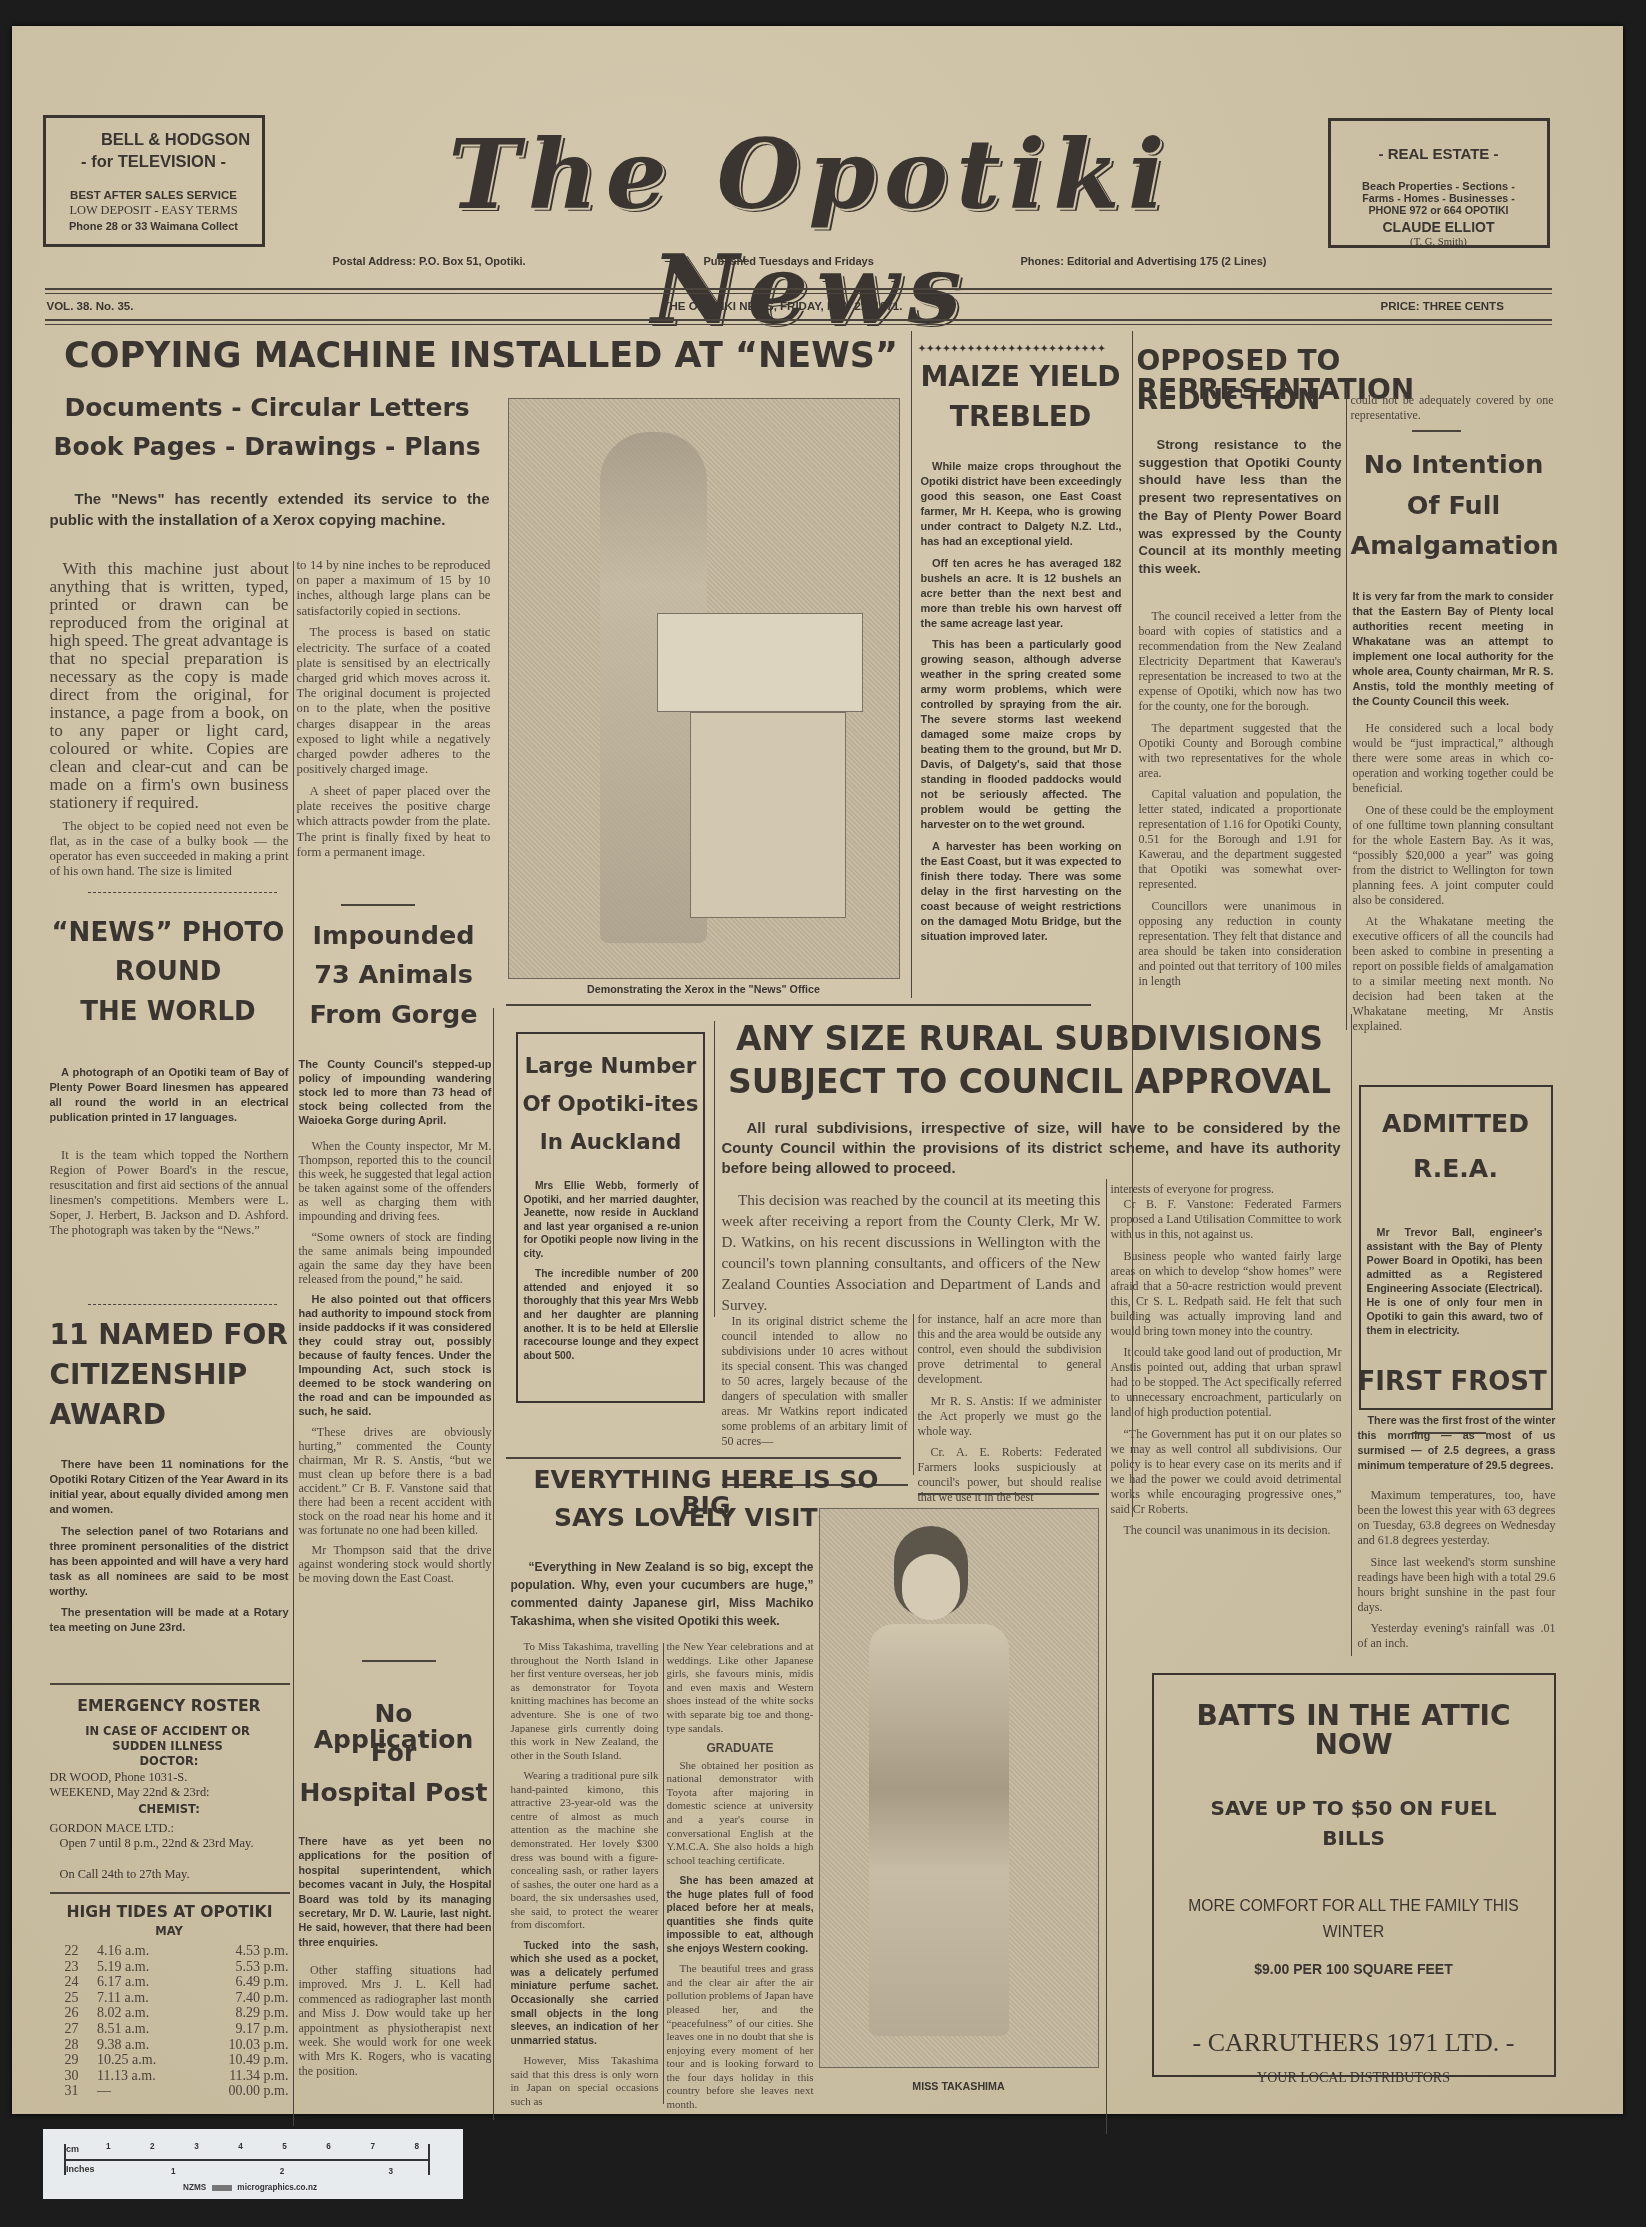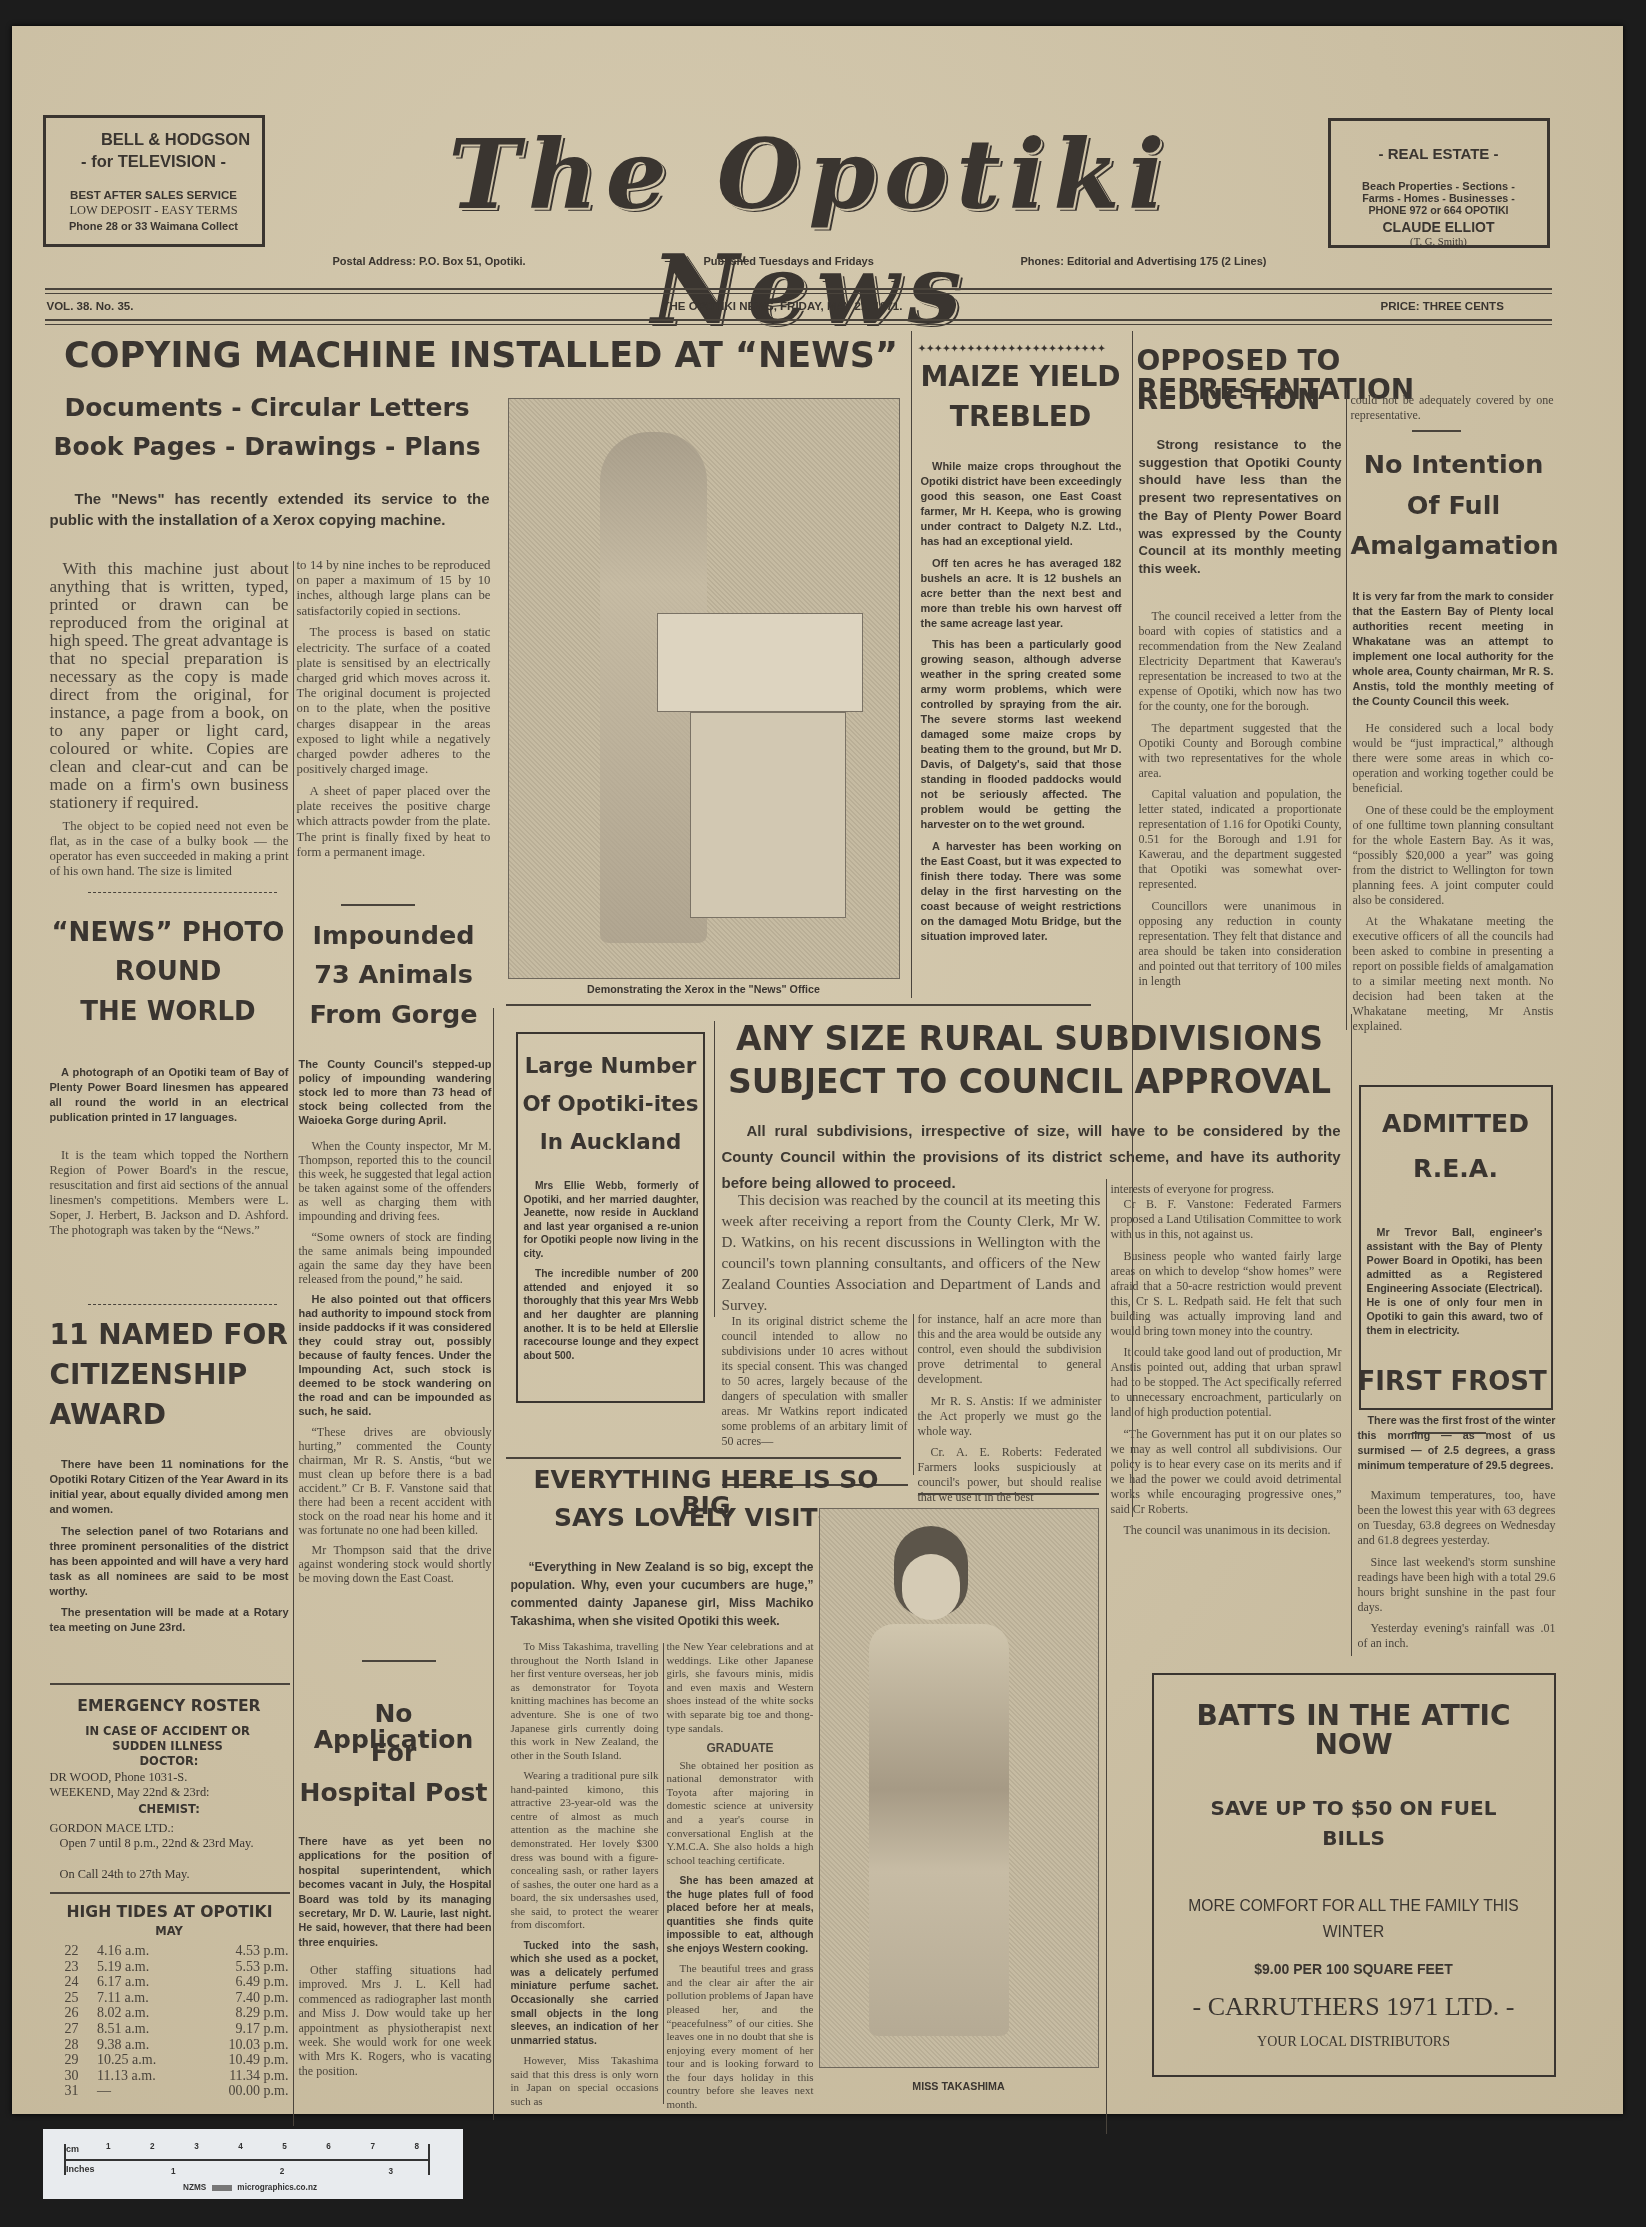--- a/index.html
+++ b/index.html
@@ -236,21 +236,21 @@
   <div class="abs head" style="left:506px;top:1067px;width:186px;font-size:21.4px;">Of Opotiki-ites</div>
   <div class="abs head" style="left:506px;top:1105px;width:186px;font-size:21.4px;">In Auckland</div>
   <div class="abs bold-body" style="left:512px;top:1153px;width:175px;font-size:10.3px;line-height:13.6px;">
     <p>Mrs Ellie Webb, formerly of Opotiki, and her married daughter, Jeanette, now reside in Auckland and last year organised a re-union for Opotiki people now living in the city.</p>
     <p>The incredible number of 200 attended and enjoyed it so thoroughly that this year Mrs Webb and her daughter are planning another. It is to be held at Ellerslie racecourse lounge and they expect about 500.</p>
   </div>
   <div class="rule-v" style="left:702px;top:995px;height:296px;"></div>
 
   <div class="abs head" style="left:705px;top:996px;width:626px;font-size:33px;">ANY SIZE RURAL SUBDIVISIONS</div>
   <div class="abs head" style="left:705px;top:1039px;width:626px;font-size:33px;">SUBJECT TO COUNCIL APPROVAL</div>
-  <div class="abs bold-body" style="left:710px;top:1092px;width:619px;font-size:15px;line-height:26px;text-indent:25px;">All rural subdivisions, irrespective of size, will have to be considered by the County Council within the provisions of its district scheme, and have its authority before being allowed to proceed.</div>
+  <div class="abs bold-body" style="left:710px;top:1092px;width:619px;font-size:15px;line-height:20px;text-indent:25px;">All rural subdivisions, irrespective of size, will have to be considered by the County Council within the provisions of its district scheme, and have its authority before being allowed to proceed.</div>
   <div class="abs body" style="left:710px;top:1163px;width:379px;font-size:15.2px;line-height:21px;text-indent:16.5px;">This decision was reached by the council at its meeting this week after receiving a report from the County Clerk, Mr W. D. Watkins, on his recent discussions in Wellington with the council's town planning consultants, and officers of the New Zealand Counties Association and Department of Lands and Survey.</div>
   <div class="abs body" style="left:710px;top:1288px;width:186px;font-size:12px;line-height:15px;text-indent:10px;">In its original district scheme the council intended to allow no subdivisions under 10 acres without its special consent. This was changed to 50 acres, largely because of the dangers of speculation with smaller areas. Mr Watkins report indicated some problems of an arbitary limit of 50 acres—</div>
   <div class="rule-v" style="left:901px;top:1288px;height:161px;"></div>
   <div class="abs body" style="left:906px;top:1286px;width:184px;font-size:12px;line-height:15px;">
     <p style="text-indent:0">for instance, half an acre more than this and the area would be outside any control, even should the subdivision prove detrimental to general development.</p>
     <p>Mr R. S. Anstis: If we administer the Act properly we must go the whole way.</p>
     <p>Cr. A. E. Roberts: Federated Farmers looks suspiciously at council's power, but should realise that we use it in the best</p>
   </div>
   <div class="rule-v" style="left:1094px;top:1153px;height:955px;"></div>
   <div class="abs body" style="left:1099px;top:1156px;width:231px;font-size:12px;line-height:15px;">
@@ -278,21 +278,21 @@
     <p>Maximum temperatures, too, have been the lowest this year with 63 degrees on Tuesday, 63.8 degrees on Wednesday and 61.8 degrees yesterday.</p>
     <p>Since last weekend's storm sunshine readings have been high with a total 29.6 hours bright sunshine in the past four days.</p>
     <p>Yesterday evening's rainfall was .01 of an inch.</p>
   </div>
 
   <div class="abs box center" style="left:1140px;top:1647px;width:404px;height:404px;border-width:2.5px;">
     <div class="head" style="margin-top:26px;font-size:28px;">BATTS IN THE ATTIC NOW</div>
     <div class="head" style="margin:33px auto 0;width:346px;font-size:20px;line-height:30px;">SAVE UP TO $50 ON FUEL BILLS</div>
     <div class="sans" style="margin:40px auto 0;width:346px;font-size:15.6px;line-height:26px;color:#3a3530;">MORE COMFORT FOR ALL THE FAMILY THIS WINTER</div>
     <div class="sans" style="margin-top:16.5px;font-size:14px;font-weight:bold;color:#3a3530;">$9.00 PER 100 SQUARE FEET</div>
-    <div class="serif" style="margin-top:15px;font-size:26px;color:#3a3530;">- CARRUTHERS 1971 LTD. -</div>
+    <div class="serif" style="margin-top:51px;font-size:26px;color:#3a3530;">- CARRUTHERS 1971 LTD. -</div>
     <div class="serif" style="margin-top:11.5px;font-size:14px;color:#3a3530;">YOUR LOCAL DISTRIBUTORS</div>
   </div>
 
   <div class="rule-h" style="left:494px;top:1431px;width:395px;"></div>
   <div class="abs head" style="left:497px;top:1441px;width:395px;font-size:25px;">EVERYTHING HERE IS SO BIG</div>
   <div class="abs head" style="left:497px;top:1479px;width:395px;font-size:25px;">SAYS LOVELY VISITOR</div>
   <div class="abs bold-body" style="left:499px;top:1532px;width:303px;font-size:12px;line-height:18px;text-indent:18px;">“Everything in New Zealand is so big, except the population. Why, even your cucumbers are huge,” commented dainty Japanese girl, Miss Machiko Takashima, when she visited Opotiki this week.</div>
   <div class="abs body" style="left:499px;top:1614px;width:148px;font-size:11px;line-height:13.6px;">
     <p>To Miss Takashima, travelling throughout the North Island in her first venture overseas, her job as demonstrator for Toyota knitting machines has become an adventure. She is one of two Japanese girls currently doing this work in New Zealand, the other in the South Island.</p>
     <p>Wearing a traditional pure silk hand-painted kimono, this attractive 23-year-old was the centre of almost as much attention as the machine she demonstrated. Her lovely $300 dress was bound with a figure-concealing sash, or rather layers of sashes, the outer one hard as a board, the six undersashes used, she said, to protect the wearer from discomfort.</p>

